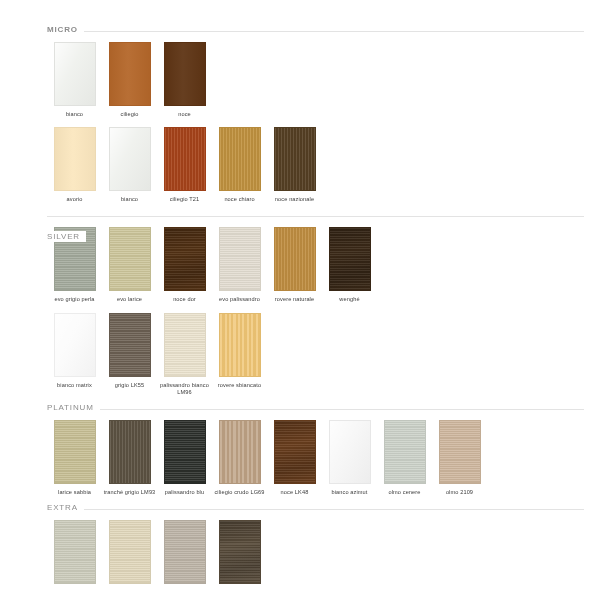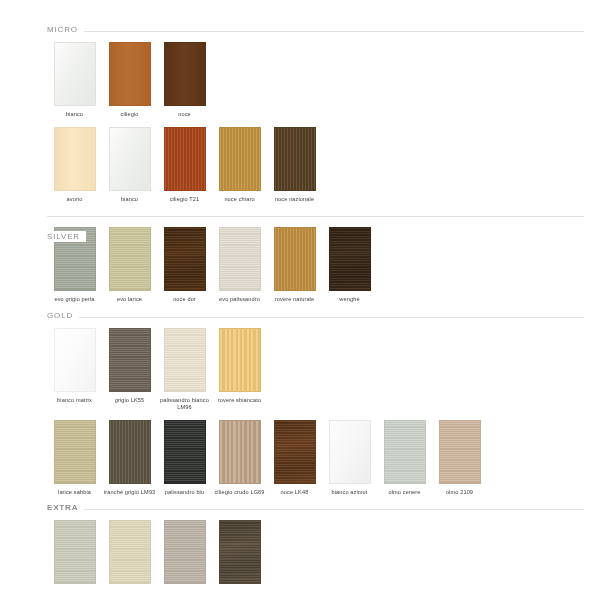--- a/index.html
+++ b/index.html
@@ -141,21 +141,21 @@
     position: absolute;
     inset: 0;
     background: linear-gradient(118deg, rgba(255,255,255,0.85) 0%, rgba(255,255,255,0.12) 42%, rgba(0,0,0,0.035) 100%);
   }
 </style>
 </head>
 <body>
 
 <div id="catalog">
     <div class="section">
-      <div class="section-head"><div class="section-rule" style="background: rgb(227, 227, 227);"></div><span class="section-title" style="color: rgb(141, 141, 141);">MICRO</span></div>
+      <div class="section-head"><div class="section-rule" style="background: rgb(227, 227, 227);"></div><span class="section-title" style="color: rgb(141, 141, 141); font-weight: bold;">MICRO</span></div>
       <div class="swatch-row">
         <div class="swatch-cell">
           <div class="swatch-chip grain-gloss" style="background: rgb(238, 240, 236);"></div>
           <div class="swatch-label" style="color: rgb(60, 60, 60);">bianco</div>
         </div>
         <div class="swatch-cell">
           <div class="swatch-chip grain-plain" style="background: rgb(180, 103, 42);"></div>
           <div class="swatch-label" style="color: rgb(60, 60, 60);">ciliegio</div>
         </div>
         <div class="swatch-cell">
@@ -211,41 +211,41 @@
           <div class="swatch-chip grain-v" style="background: rgb(193, 143, 66);"></div>
           <div class="swatch-label" style="color: rgb(60, 60, 60);">rovere naturale</div>
         </div>
         <div class="swatch-cell">
           <div class="swatch-chip grain-blotch" style="background: rgb(60, 42, 24);"></div>
           <div class="swatch-label" style="color: rgb(60, 60, 60);">wenghé</div>
         </div>
       </div>
     </div>
     <div class="section">
-      <div class="section-head"><div class="section-rule" style="background: rgb(227, 227, 227);"></div><span class="section-title" style="color: rgb(141, 141, 141);">GOLD</span></div>
       <div class="swatch-row">
         <div class="swatch-cell">
           <div class="swatch-chip grain-gloss" style="background: rgb(251, 251, 251);"></div>
           <div class="swatch-label" style="color: rgb(60, 60, 60);">bianco matrix</div>
         </div>
         <div class="swatch-cell">
           <div class="swatch-chip grain-h" style="background: rgb(108, 96, 83);"></div>
           <div class="swatch-label" style="color: rgb(60, 60, 60);">grigio LK55</div>
         </div>
         <div class="swatch-cell">
           <div class="swatch-chip grain-h" style="background: rgb(236, 228, 207);"></div>
           <div class="swatch-label" style="color: rgb(60, 60, 60);">palissandro bianco LM96</div>
         </div>
         <div class="swatch-cell">
           <div class="swatch-chip grain-vs" style="background: rgb(240, 198, 117);"></div>
           <div class="swatch-label" style="color: rgb(60, 60, 60);">rovere sbiancato</div>
         </div>
       </div>
     </div>
     <div class="section">
+      <div class="section-head"><div class="section-rule" style="background: rgb(227, 227, 227);"></div><span class="section-title" style="color: rgb(141, 141, 141);">PLATINUM</span></div>
       <div class="swatch-row">
         <div class="swatch-cell">
           <div class="swatch-chip grain-h" style="background: rgb(199, 191, 148);"></div>
           <div class="swatch-label" style="color: rgb(60, 60, 60);">larice sabbia</div>
         </div>
         <div class="swatch-cell">
           <div class="swatch-chip grain-v" style="background: rgb(93, 83, 67);"></div>
           <div class="swatch-label" style="color: rgb(60, 60, 60);">tranché grigio LM93</div>
         </div>
         <div class="swatch-cell">
@@ -268,21 +268,21 @@
           <div class="swatch-chip grain-h" style="background: rgb(204, 210, 201);"></div>
           <div class="swatch-label" style="color: rgb(60, 60, 60);">olmo cenere</div>
         </div>
         <div class="swatch-cell">
           <div class="swatch-chip grain-h" style="background: rgb(207, 183, 158);"></div>
           <div class="swatch-label" style="color: rgb(60, 60, 60);">olmo 2109</div>
         </div>
       </div>
     </div>
     <div class="section">
-      <div class="section-head"><div class="section-rule" style="background: rgb(227, 227, 227);"></div><span class="section-title" style="color: rgb(141, 141, 141); font-weight: bold;">EXTRA</span></div>
+      <div class="section-head"><div class="section-rule" style="background: rgb(227, 227, 227);"></div><span class="section-title" style="color: rgb(141, 141, 141);">EXTRA</span></div>
       <div class="swatch-row">
         <div class="swatch-cell">
           <div class="swatch-chip grain-h" style="background: rgb(204, 204, 188);"></div>
           <div class="swatch-label" style="color: rgb(60, 60, 60);"></div>
         </div>
         <div class="swatch-cell">
           <div class="swatch-chip grain-h" style="background: rgb(226, 216, 188);"></div>
           <div class="swatch-label" style="color: rgb(60, 60, 60);"></div>
         </div>
         <div class="swatch-cell">

